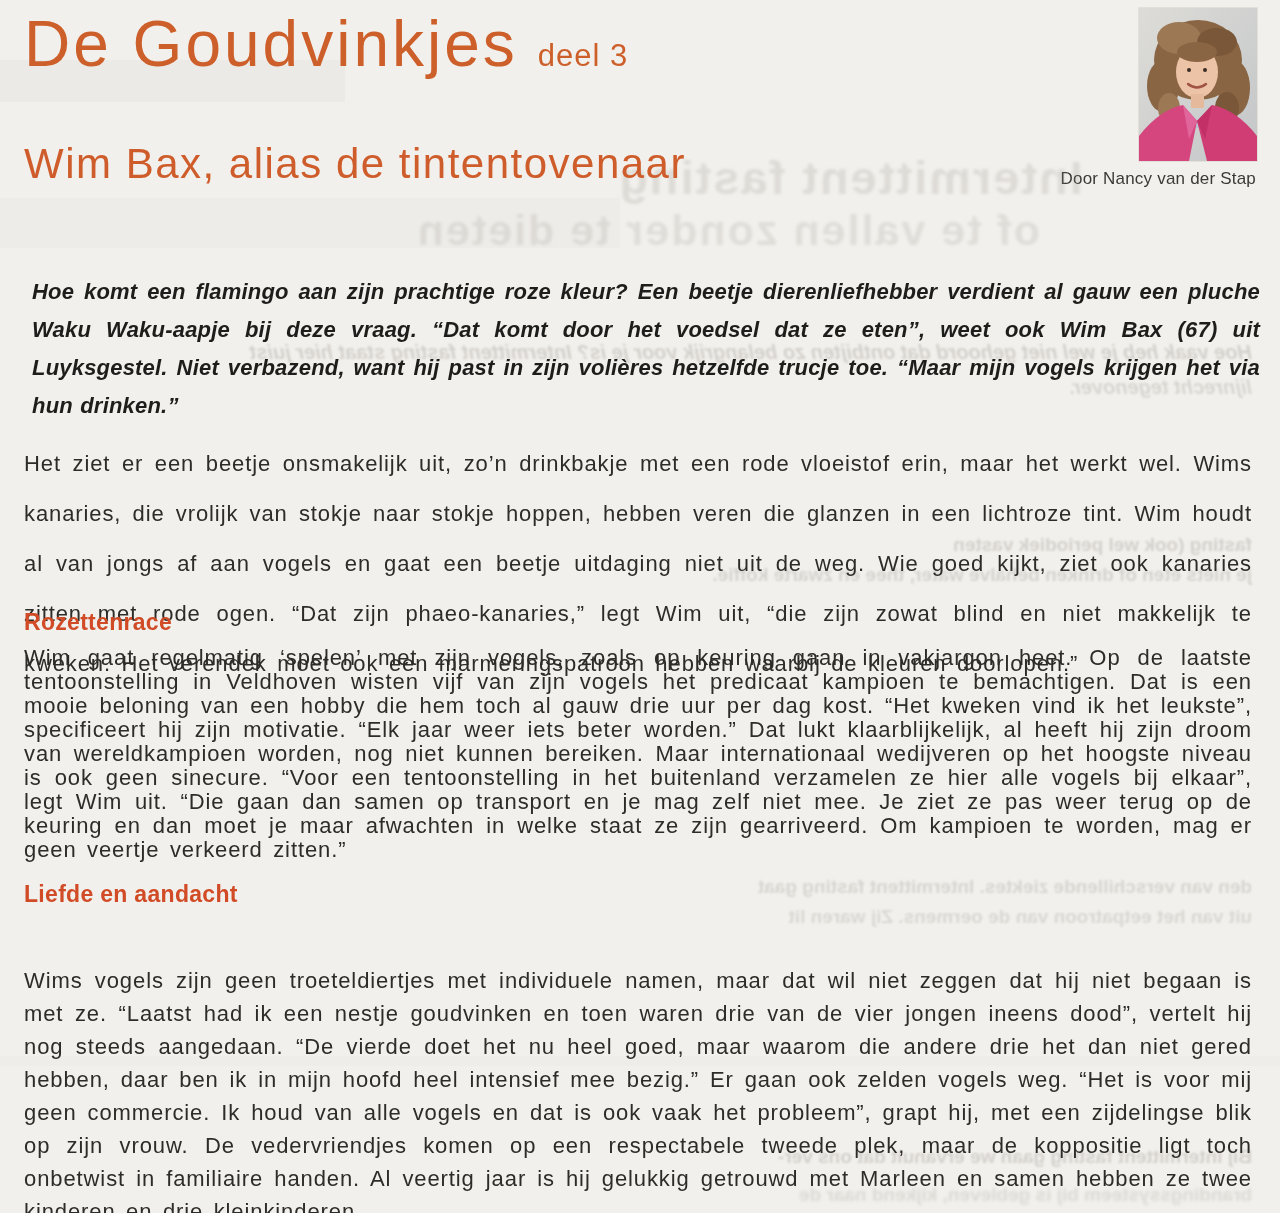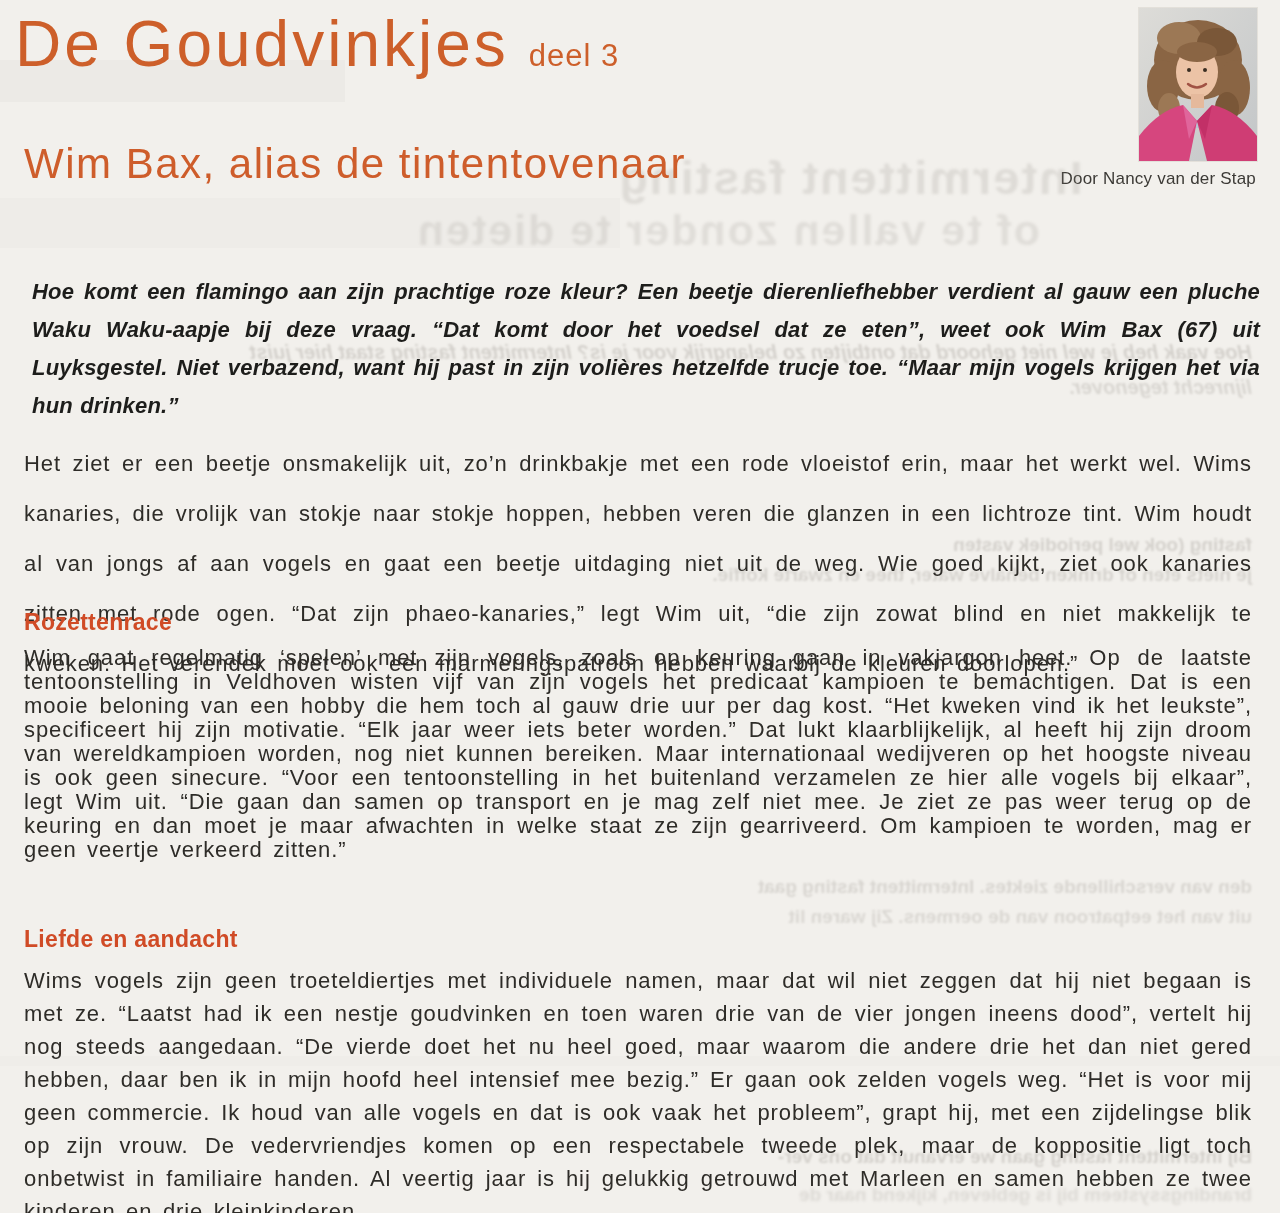--- a/index.html
+++ b/index.html
@@ -11,21 +11,21 @@
     font-family:"Liberation Sans", sans-serif;
     color:#2e2c28;
   }
   
   .band{position:absolute;background:#e7e5e1;pointer-events:none;}
   .band.b1{left:0;top:60px;width:345px;height:42px;opacity:.55;}
   .band.b2{left:0;top:198px;width:620px;height:50px;opacity:.35;}
   .band.b3{left:0;top:1056px;width:1280px;height:10px;opacity:.25;}
 
   
-  .title-row{position:absolute;left:15px;top:12px;white-space:nowrap;}
+  .title-row{position:absolute;left:24px;top:12px;white-space:nowrap;}
   .main-title{
     font-size:64px;line-height:1;letter-spacing:3px;
     color:#cd5f2a;font-weight:400;display:inline-block;
   }
   .title-suffix{
     font-size:31px;color:#cd5f2a;display:inline-block;
     margin-left:20px;letter-spacing:1px;
   }
   .subtitle{
     position:absolute;left:24px;top:140px;
@@ -56,21 +56,21 @@
   }
   .par1{top:417px;line-height:50px;}
   .par2{top:624px;line-height:24px;}
   .par3{top:942px;line-height:33px;}
   .sec-heading{
     position:absolute;left:24px;
     font-size:23px;font-weight:bold;letter-spacing:.3px;
     color:#d04b26;z-index:3;white-space:nowrap;
   }
   .h-roz{top:590px;}
-  .h-liefde{top:907px;}
+  .h-liefde{top:862px;}
 
   
   .ghost{
     position:absolute;color:#8f8a83;z-index:1;
     transform:scaleX(-1);white-space:nowrap;pointer-events:none;
     font-weight:bold;
   }
   .ghost.g-title1{left:580px;top:150px;width:540px;font-size:47px;
     letter-spacing:2px;opacity:.20;filter:blur(1.6px);text-align:center;}
   .ghost.g-title2{left:580px;top:206px;width:460px;font-size:43px;

